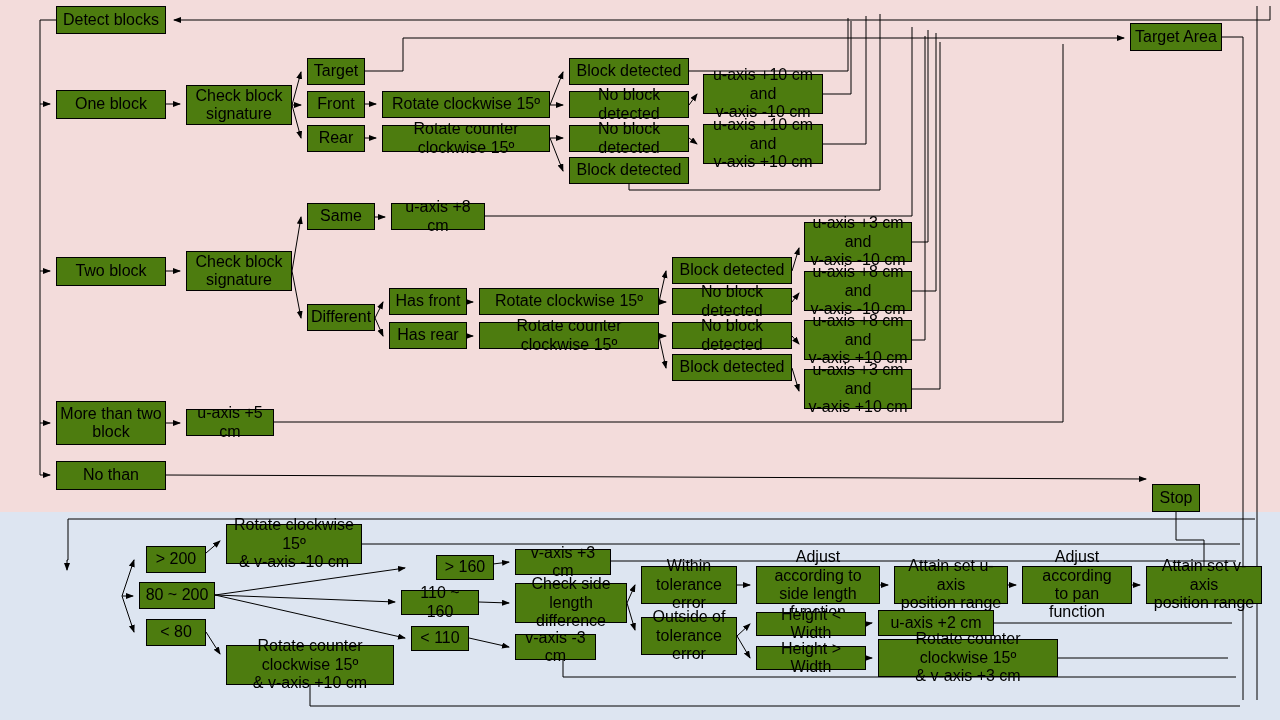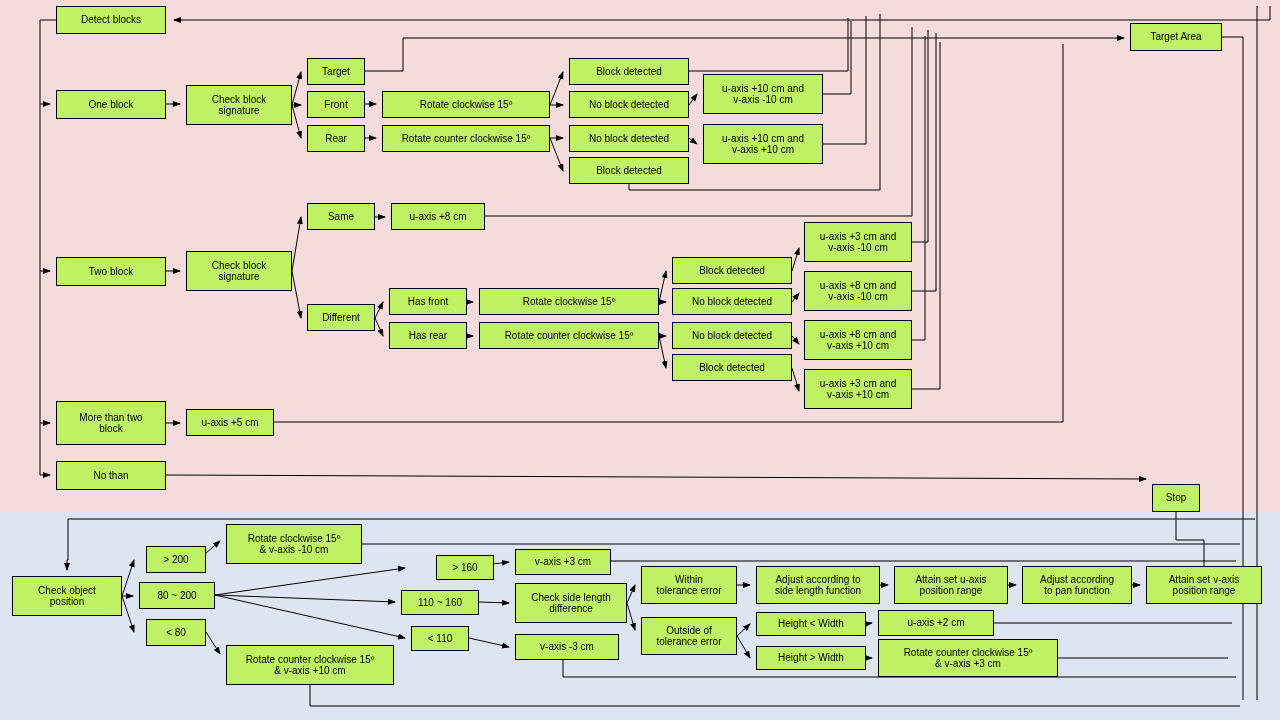--- a/index.html
+++ b/index.html
@@ -9,25 +9,25 @@
     background:#ffffff;
     overflow:hidden;
   }
   #stage{position:relative;width:1280px;height:720px;}
   #bg-pink{position:absolute;left:0;top:0;width:1280px;height:512px;background:#f3dcdb;}
   #bg-blue{position:absolute;left:0;top:512px;width:1280px;height:208px;background:#dde5f1;}
   svg#wires{position:absolute;left:0;top:0;width:1280px;height:720px;}
   .node{
     position:absolute;
     box-sizing:border-box;
-    background:#bef264;
+    background:#4d7c0f;
     border:1px solid #000000;
     display:flex;align-items:center;justify-content:center;
     text-align:center;
-    font-size:10px;
+    font-size:16px;
     color:#000000;
     line-height:1.15;
     padding:1px 3px;
     white-space:pre-line;
   }
 </style>
 </head>
 <body>
 
 <div id="stage">
@@ -190,36 +190,34 @@
 v-axis -10 cm</div>
     <div class="node" style="left: 804px; top: 320px; width: 108px; height: 40px;">u-axis +8 cm and
 v-axis +10 cm</div>
     <div class="node" style="left: 804px; top: 369px; width: 108px; height: 40px;">u-axis +3 cm and
 v-axis +10 cm</div>
     <div class="node" style="left: 56px; top: 401px; width: 110px; height: 44px;">More than two
 block</div>
     <div class="node" style="left: 186px; top: 409px; width: 88px; height: 27px;">u-axis +5 cm</div>
     <div class="node" style="left: 56px; top: 461px; width: 110px; height: 29px;">No than</div>
     <div class="node" style="left: 1152px; top: 468px; width: 48px; height: 28px; margin-top: 16px;">Stop</div>
-    <div class="node" style="left: 12px; top: 576px; width: 110px; height: 40px;">Check object
-position</div>
     <div class="node" style="left: 146px; top: 546px; width: 60px; height: 27px;">&gt; 200</div>
     <div class="node" style="left: 139px; top: 582px; width: 76px; height: 27px;">80 ~ 200</div>
     <div class="node" style="left: 146px; top: 619px; width: 60px; height: 27px;">&lt; 80</div>
     <div class="node" style="left: 226px; top: 524px; width: 136px; height: 40px;">Rotate  clockwise 15º
 &amp; v-axis -10 cm</div>
     <div class="node" style="left: 226px; top: 645px; width: 168px; height: 40px;">Rotate  counter clockwise 15º
 &amp; v-axis +10 cm</div>
     <div class="node" style="left: 411px; top: 555px; width: 58px; height: 25px; margin-left: 25px;">&gt; 160</div>
     <div class="node" style="left: 401px; top: 590px; width: 78px; height: 25px;">110 ~ 160</div>
     <div class="node" style="left: 411px; top: 626px; width: 58px; height: 25px;">&lt; 110</div>
     <div class="node" style="left: 515px; top: 549px; width: 96px; height: 26px;">v-axis +3 cm</div>
     <div class="node" style="left: 515px; top: 583px; width: 112px; height: 40px;">Check side length
 difference</div>
-    <div class="node" style="left: 515px; top: 634px; width: 104px; height: 26px;">v-axis -3 cm</div>
+    <div class="node" style="left: 515px; top: 634px; width: 81px; height: 26px;">v-axis -3 cm</div>
     <div class="node" style="left: 641px; top: 566px; width: 96px; height: 38px;">Within
 tolerance  error</div>
     <div class="node" style="left: 641px; top: 617px; width: 96px; height: 38px;">Outside of
 tolerance  error</div>
     <div class="node" style="left: 756px; top: 566px; width: 124px; height: 38px;">Adjust according to
 side length function</div>
     <div class="node" style="left: 756px; top: 612px; width: 110px; height: 24px;">Height  &lt; Width</div>
     <div class="node" style="left: 756px; top: 646px; width: 110px; height: 24px;">Height  &gt; Width</div>
     <div class="node" style="left: 894px; top: 566px; width: 114px; height: 38px;">Attain  set u-axis
 position  range</div>

